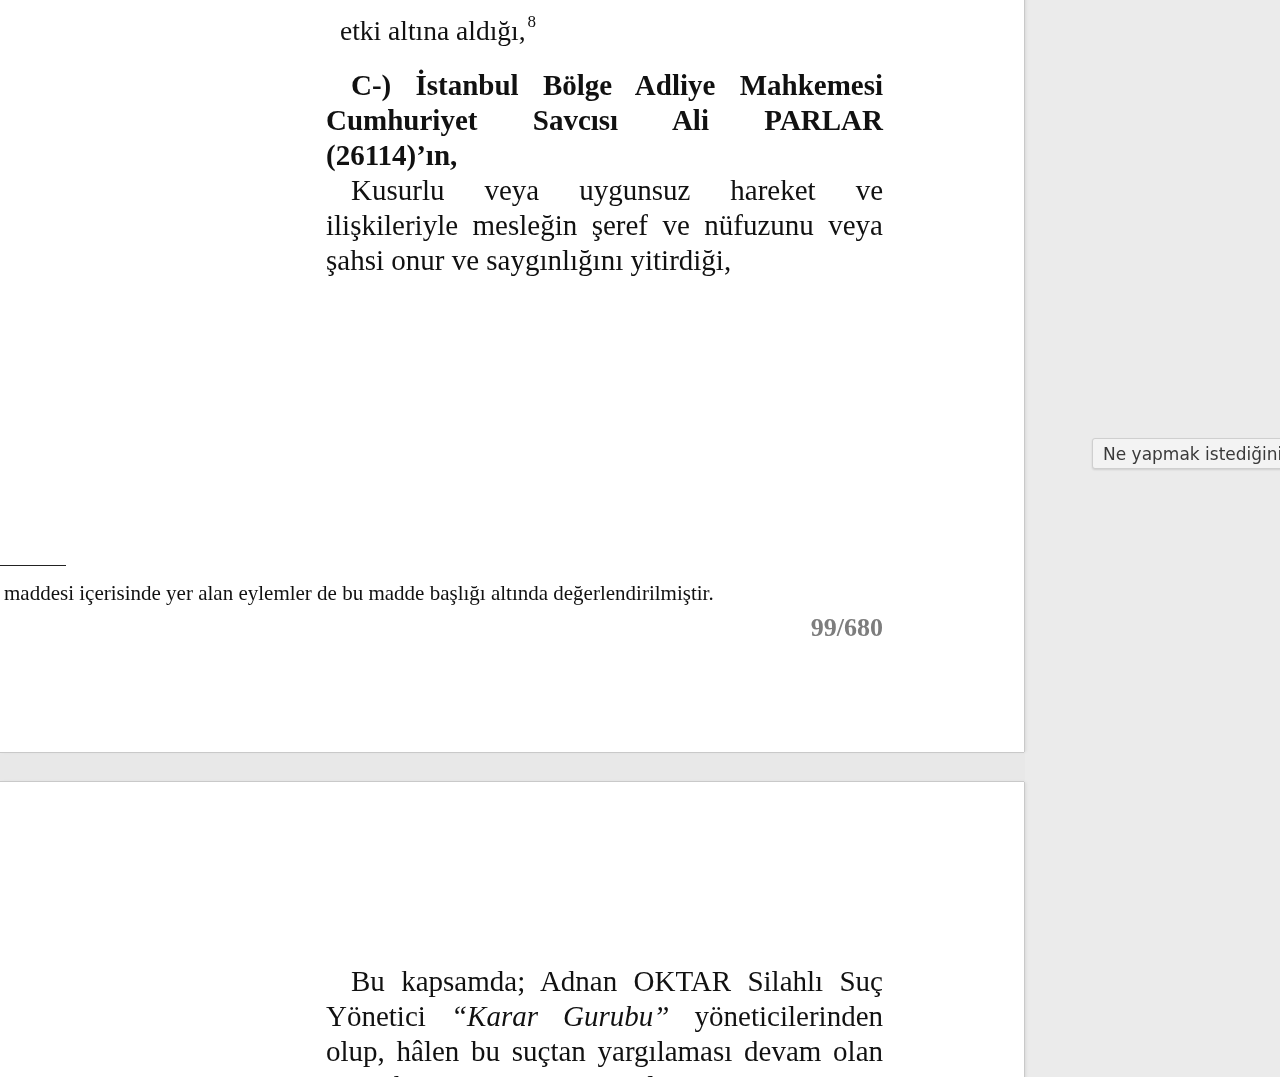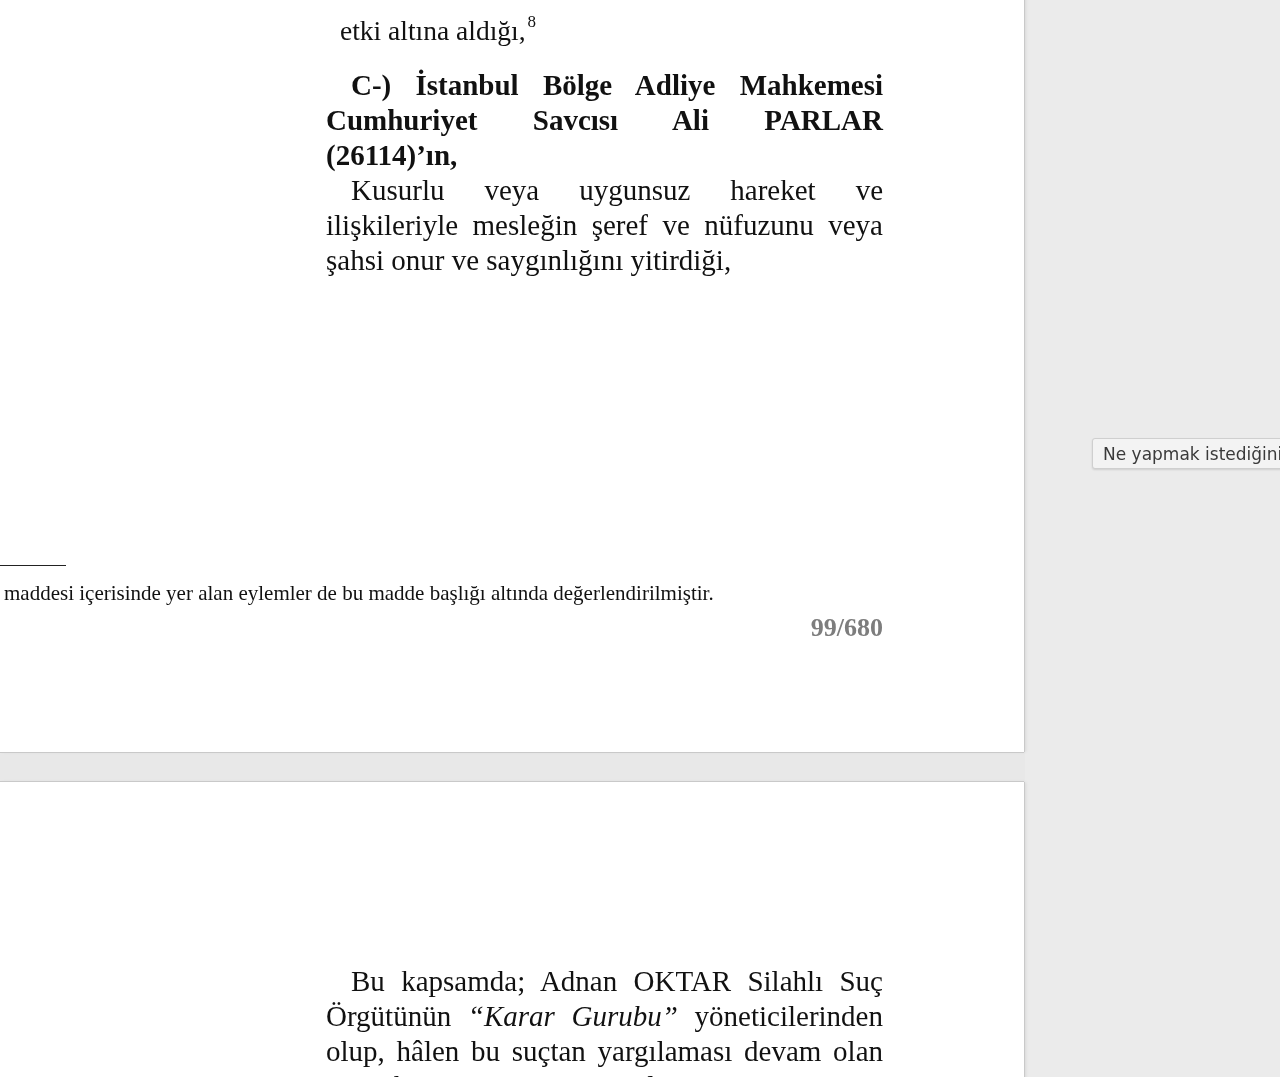--- a/index.html
+++ b/index.html
@@ -139,17 +139,17 @@
     <p class="indent">Kusurlu veya uygunsuz hareket ve ilişkileriyle mesleğin şeref ve nüfuzunu veya şahsi onur ve saygınlığını yitirdiği,</p>
   </div>
 
   <div class="footnote-rule"></div>
   <div class="footnote">maddesi içerisinde yer alan eylemler de bu madde başlığı altında değerlendirilmiştir.</div>
   <div class="page-number">99/680</div>
 </div>
 
 <div class="page" id="page-2">
   <div class="col" style="top:182px;">
-    <p class="indent"><span>Bu kapsamda; Adnan OKTAR Silahlı Suç Örgütünün </span><em>“Karar Gurubu”</em><span> yöneticilerinden olup, hâlen bu suçtan yargılaması devam olan ... Mehmet Nezir ORCAN ile ...</span></p>
+    <p class="indent"><span>Bu kapsamda; Adnan OKTAR Silahlı Suç Yönetici </span><em>“Karar Gurubu”</em><span> yöneticilerinden olup, hâlen bu suçtan yargılaması devam olan ... Mehmet Nezir ORCAN ile ...</span></p>
   </div>
 </div>
 
 <div class="tell-me">Ne yapmak istediğinizi söyleyin</div>
 
 </body></html>

